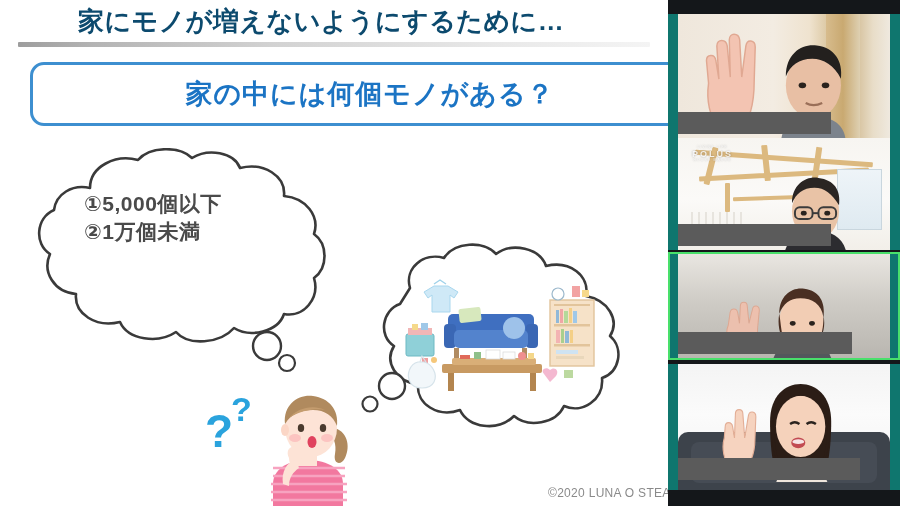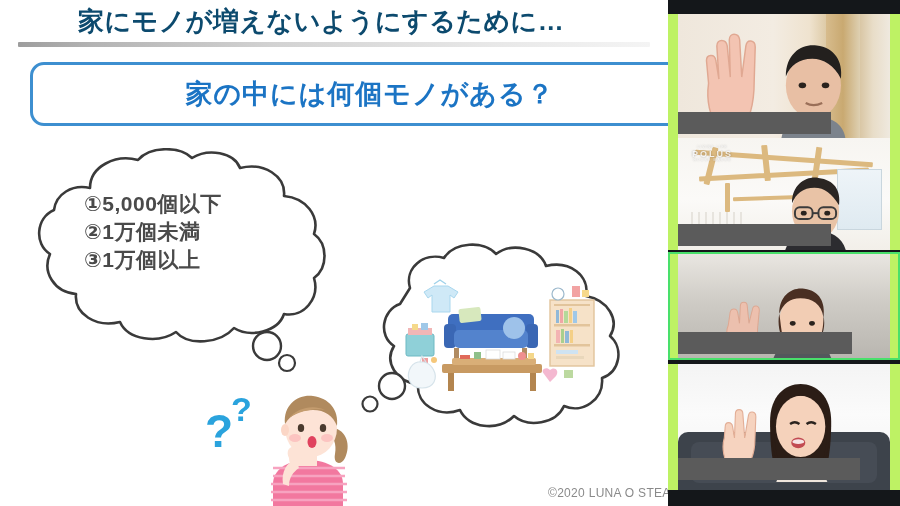--- a/index.html
+++ b/index.html
@@ -59,21 +59,21 @@
   .copyright{
     position:absolute;left:548px;top:486px;
     font-size:12px;color:#8a8a8a;letter-spacing:0.3px;white-space:nowrap;
   }
 
   
   .vpanel{
     position:absolute;left:668px;top:0;width:232px;height:506px;
     background:#14171a;overflow:hidden;
   }
-  .tile{position:absolute;left:0;width:232px;overflow:hidden;background:#bef264;}
+  .tile{position:absolute;left:0;width:232px;overflow:hidden;background:#0f766e;}
   .tile .feed{position:absolute;left:10px;right:10px;top:0;bottom:0;overflow:hidden;background:#2a2a2a;}
   .namebar{
     position:absolute;left:0;width:72%;height:22px;background:#5b5b5b;
     bottom:4px;
   }
   .tile.active{border:2px solid #49e06b;box-sizing:border-box;}
   .tile.active .feed{left:8px;right:8px;}
 
   
   .bg1{position:absolute;inset:0;background:
@@ -126,21 +126,20 @@
     <div class="tailL" style="position:absolute;left:245px;top:330px;width:60px;height:50px;">
       <svg width="60" height="50" viewBox="0 0 60 50">
         <circle cx="22" cy="16" r="14" fill="#fff" stroke="#3a3a3a" stroke-width="2.4"></circle>
         <circle cx="42" cy="33" r="8" fill="#fff" stroke="#3a3a3a" stroke-width="2.2"></circle>
       </svg>
     </div>
 
     <div class="options">
       <div>①5,000個以下</div>
       <div>②1万個未満</div>
-      <div>③1万個以上</div>
     </div>
 
     <div class="bubbleR">
       <svg width="300" height="190" viewBox="0 0 300 190">
         <path d="M58,46 C52,26 72,10 92,16 C102,0 132,-2 144,12
                  C160,0 188,6 194,24 C218,18 238,34 234,54
                  C256,58 268,78 258,94 C272,106 268,130 250,136
                  C252,158 230,172 212,164 C204,182 176,186 162,174
                  C146,190 116,186 108,168 C86,176 64,162 66,142
                  C44,140 32,120 42,104 C26,94 30,68 48,62 Z" fill="#ffffff" stroke="#3a3a3a" stroke-width="2.6" stroke-linejoin="round"></path>

